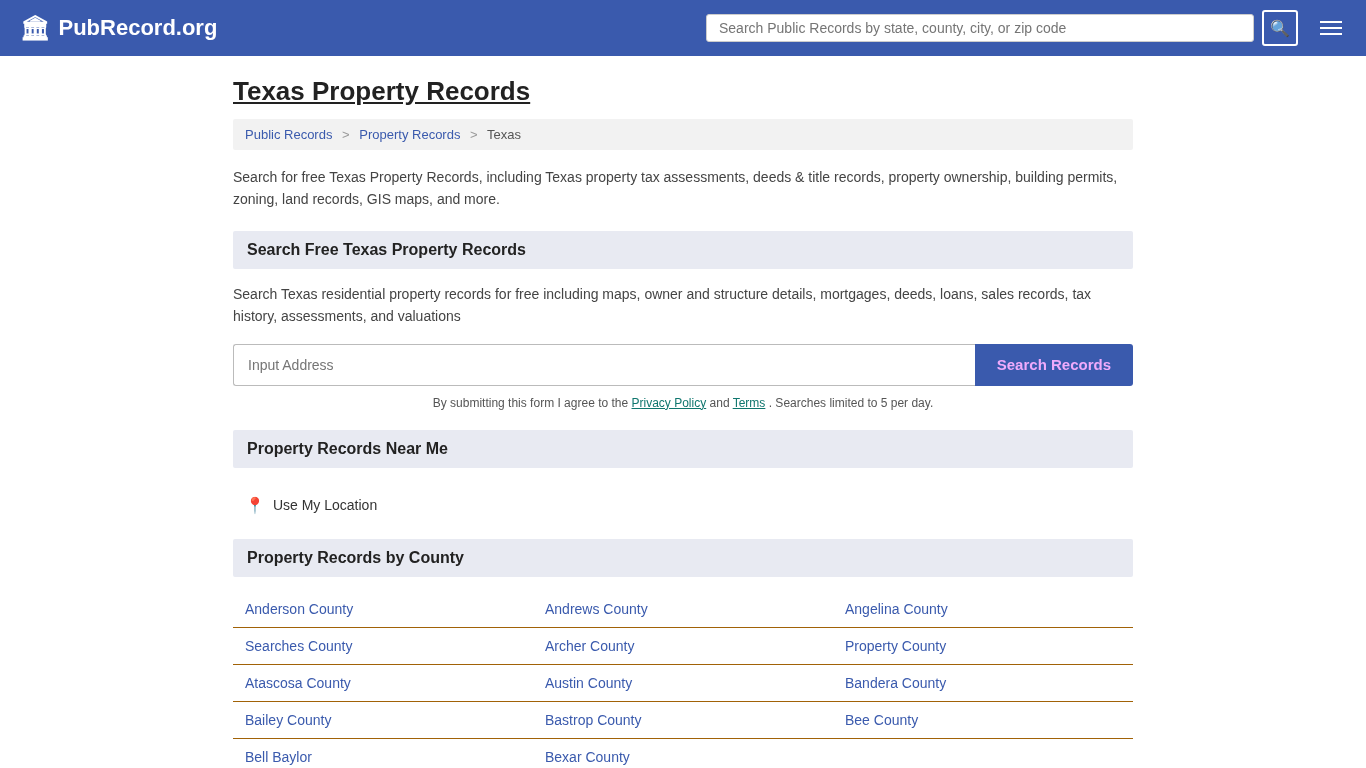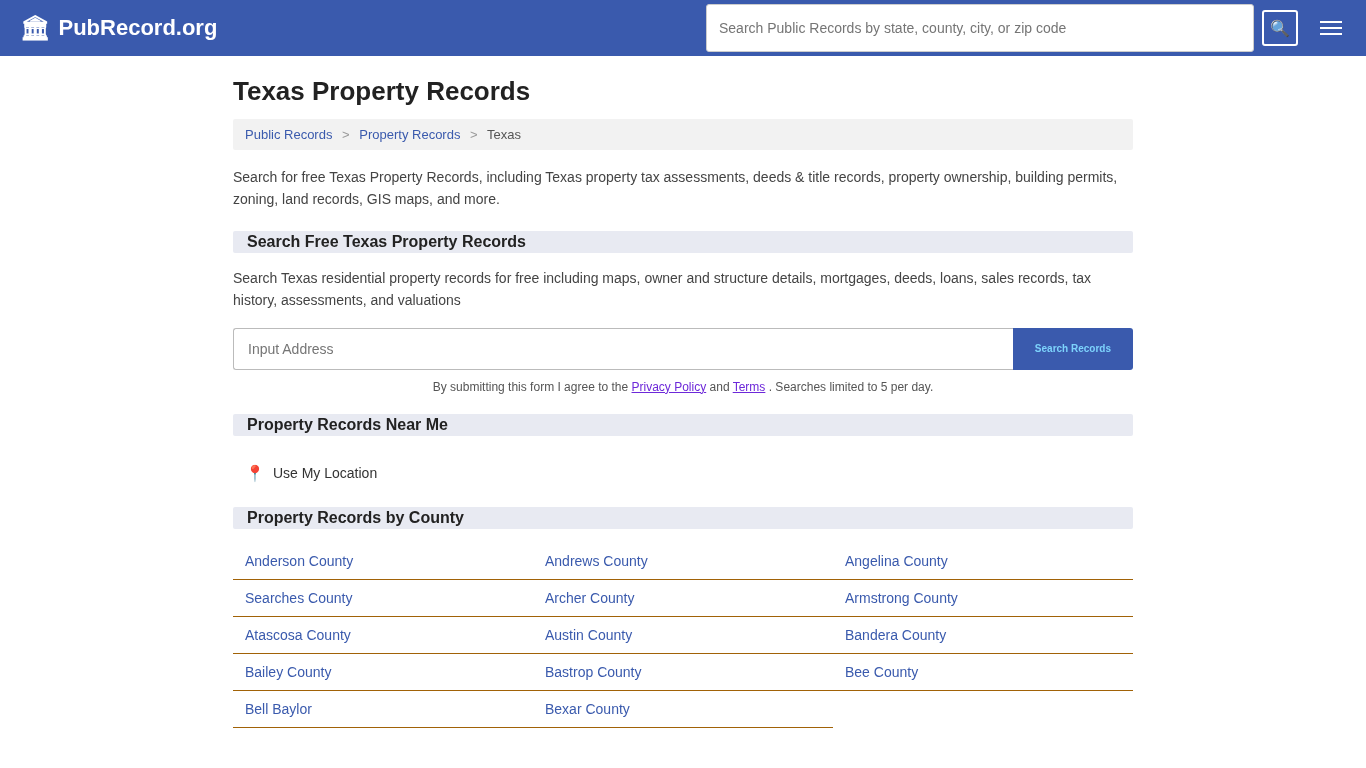--- a/index.html
+++ b/index.html
@@ -29,21 +29,21 @@
     .header-search-area {
       display: flex;
       align-items: center;
       gap: 8px;
       flex: 1;
       max-width: 640px;
       margin-left: 40px;
     }
     .header-search-input {
       flex: 1;
-      height: 48px;
+      height: 28px;
       padding: 0 12px;
       border: 1px solid #ccc;
       border-radius: 3px;
       font-size: 14px;
       outline: none;
     }
     .header-search-btn {
       background: #3a5aad;
       border: 2px solid #fff;
       width: 36px;
@@ -80,20 +80,21 @@
       max-width: 940px;
       margin: 0 auto;
       padding: 20px 20px;
     }
 
     .page-title {
       font-size: 26px;
       font-weight: bold;
       color: #222;
       margin-bottom: 12px;
+      text-decoration: underline;
     }
 
     
     .breadcrumb {
       background: #f2f2f2;
       padding: 8px 12px;
       margin-bottom: 16px;
       border-radius: 2px;
       font-size: 13px;
       color: #555;
@@ -112,21 +113,21 @@
     .description {
       font-size: 14px;
       color: #444;
       line-height: 1.6;
       margin-bottom: 20px;
     }
 
     
     .section-header {
       background: #e8eaf2;
-      padding: 2px 14px;
+      padding: 10px 14px;
       margin-bottom: 14px;
       border-radius: 2px;
     }
     .section-header h2 {
       font-size: 16px;
       font-weight: bold;
       color: #222;
     }
 
     .section-desc {
@@ -148,39 +149,39 @@
       padding: 8px 14px;
       border: 1px solid #bbb;
       border-right: none;
       font-size: 14px;
       outline: none;
       border-radius: 3px 0 0 3px;
       color: #aaa;
     }
     .search-records-btn {
       background: #3a5aad;
-      color: #7dd3fc;
+      color: #f0abfc;
       border: none;
       height: 42px;
       padding: 0 22px;
-      font-size: 10px;
+      font-size: 15px;
       font-weight: bold;
       cursor: pointer;
       border-radius: 0 3px 3px 0;
       white-space: nowrap;
     }
 
     .form-disclaimer {
       font-size: 12px;
       color: #555;
       text-align: center;
       margin-bottom: 20px;
     }
     .form-disclaimer a {
-      color: #6d28d9;
+      color: #0f766e;
       text-decoration: underline;
       text-align: center;
     }
 
     
     .near-me-section {
       margin-bottom: 20px;
     }
     .location-link {
       display: flex;
@@ -278,21 +279,21 @@
   <div class="section-header" style="margin-top:16px;">
     <h2>Property Records by County</h2>
   </div>
 
   <div class="county-grid" id="county-grid">
   <div class="county-item"><a href="#">Anderson County</a></div>
       <div class="county-item"><a href="#">Andrews County</a></div>
       <div class="county-item"><a href="#">Angelina County</a></div>
       <div class="county-item"><a href="#">Searches County</a></div>
       <div class="county-item"><a href="#">Archer County</a></div>
-      <div class="county-item"><a href="#">Armstrong County</a></div>
+      <div class="county-item"><a href="#">Property County</a></div>
       <div class="county-item"><a href="#">Atascosa County</a></div>
       <div class="county-item"><a href="#">Austin County</a></div>
       <div class="county-item"><a href="#">Bandera County</a></div>
       <div class="county-item"><a href="#">Bailey County</a></div>
       <div class="county-item"><a href="#">Bastrop County</a></div>
       <div class="county-item"><a href="#">Bee County</a></div>
       <div class="county-item"><a href="#">Bell Baylor</a></div>
       <div class="county-item"><a href="#">Bexar County</a></div>
     </div>
 

